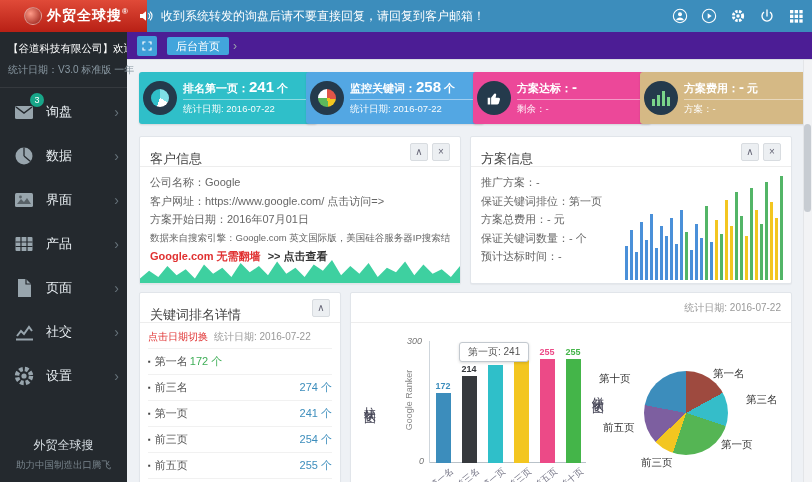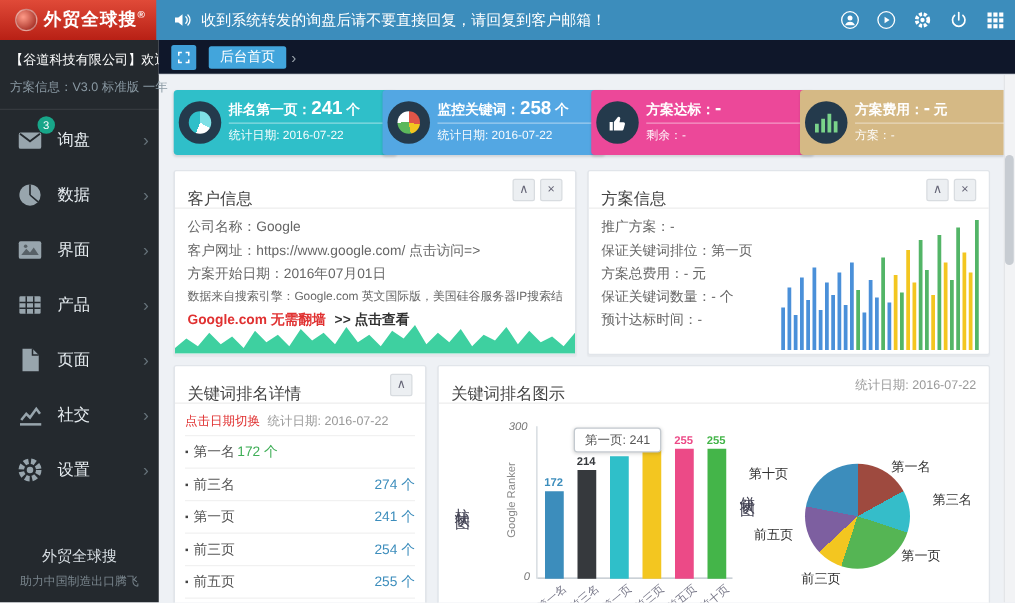--- a/index.html
+++ b/index.html
@@ -1,21 +1,21 @@
 <!DOCTYPE html>
 <html><head>
 <meta charset="utf-8">
 <style>
   *{margin:0;padding:0;box-sizing:border-box;}
   html,body{width:812px;height:482px;overflow:hidden;background:#eef1f5;
     font-family:"Liberation Sans","DejaVu Sans",sans-serif;position:relative;}
   
   .topbar{position:absolute;left:0;top:0;width:812px;height:32px;background:#3c8dbc;z-index:9;}
-  .logo{position:absolute;left:0;top:0;width:125px;height:32px;background:linear-gradient(180deg,#e04a38,#b82015);
-    display:flex;align-items:center;padding-left:12px;color:#fff;cursor:pointer;}
+  .logo{position:absolute;left:0;top:0;width:147px;height:32px;background:linear-gradient(180deg,#e04a38,#b82015);
+    display:flex;align-items:center;padding-left:24px;color:#fff;cursor:pointer;}
   .logo-mark{width:18px;height:18px;border-radius:50%;background:radial-gradient(circle at 35% 35%,#ff9b88,#8e130c);
     margin-right:5px;flex:none;border:1px solid rgba(255,255,255,.4);}
   .logo-text{font-size:14px;font-weight:bold;letter-spacing:1px;white-space:nowrap;}
   .logo-reg{font-size:8px;vertical-align:super;}
   .announce{position:absolute;left:138px;top:0;height:32px;display:flex;align-items:center;gap:7px;color:#fff;font-size:12px;}
   .top-icons{position:absolute;right:8px;top:0;height:32px;display:flex;align-items:center;gap:13px;}
   .top-ic{width:16px;height:16px;display:block;cursor:pointer;}
   
   .sidebar{position:absolute;left:0;top:32px;width:127px;bottom:0;background:#24292e;}
   .side-welcome{padding:9px 8px 10px;border-bottom:1px solid rgba(255,255,255,.08);}
@@ -25,21 +25,21 @@
   .side-item{height:44px;display:flex;align-items:center;padding:0 8px 0 12px;cursor:pointer;}
   .side-ico{width:24px;height:24px;position:relative;flex:none;margin-right:10px;}
   .side-label{font-size:13px;color:#e8eef2;flex:1;}
   .side-caret{color:#67737b;font-size:14px;}
   .badge{position:absolute;top:-7px;right:-8px;min-width:14px;height:14px;border-radius:7px;background:#18a689;
     color:#fff;font-size:9px;line-height:14px;text-align:center;font-style:normal;padding:0 2px;}
   .side-foot{position:absolute;bottom:10px;left:0;right:0;text-align:center;}
   .sf1{font-size:12px;color:#d6dde2;}
   .sf2{font-size:9.5px;color:#79858d;margin-top:5px;}
   
-  .toolbar{position:absolute;left:127px;top:32px;right:0;height:28px;background:#0f172a;border-bottom:1px solid #d9dee4;}
+  .toolbar{position:absolute;left:127px;top:32px;right:0;height:28px;background:#4c1d95;border-bottom:1px solid #d9dee4;}
   .expand-btn{position:absolute;left:10px;top:4px;width:20px;height:20px;background:#3f9fd8;border-radius:2px;
     display:flex;align-items:center;justify-content:center;cursor:pointer;}
   .crumb-btn{position:absolute;left:40px;top:5px;height:18px;background:#42a5dc;color:#fff;font-size:11px;
     line-height:18px;padding:0 9px;border-radius:2px;cursor:pointer;white-space:nowrap;}
   .crumb-caret{position:absolute;left:106px;top:5px;color:#9aa3ab;font-size:12px;line-height:18px;}
   
   .stat-card{position:absolute;top:72px;width:178px;height:52px;border-radius:3px;display:flex;color:#fff;
     box-shadow:0 1px 2px rgba(0,0,0,.12);cursor:pointer;}
   #card0{left:139px;} #card1{left:306px;} #card2{left:473px;} #card3{left:640px;}
   .sc-icon{width:42px;display:flex;align-items:center;justify-content:center;flex:none;}
@@ -155,21 +155,21 @@
           <rect x="10" y="17" width="5" height="5"></rect>
           <rect x="17" y="17" width="5" height="5"></rect>
         </g>
       </svg>
   </div>
 </div>
 
 <div class="sidebar">
   <div class="side-welcome">
     <div class="sw1">【谷道科技有限公司】欢迎您!</div>
-    <div class="sw2">方案信息：V3.0 标准版 一年</div>
+    <div class="sw2">统计日期：V3.0 标准版 一年</div>
   </div>
   <div class="side-menu">
     <div class="side-item">
       <span class="side-ico">
         <svg viewBox="0 0 24 24" width="24" height="24">
             <rect x="3" y="6" width="18" height="13" rx="1.5" fill="#98a5ad"></rect>
             <path d="M4 7l8 6 8-6" stroke="#24292e" stroke-width="1.5" fill="none"></path>
           </svg>
         <i class="badge">3</i>
       </span>
@@ -418,21 +418,20 @@
   </div>
   <div class="d-row">
     
     
     
   </div>
 </div>
 
 <div class="panel" id="chart-panel">
   <div class="p-head">
-    <span class="p-title">关键词排名图示</span>
     <span class="p-date">统计日期: 2016-07-22</span>
   </div>
   <div class="chart-body">
     <span class="v-label" id="bar-vlabel">柱状图</span>
     <span id="bc-ylabel">Google Ranker</span>
     <span class="bc-tick" id="bc-tick-max">300</span>
     <span class="bc-tick" id="bc-tick-zero">0</span>
     <div id="bc-axis"></div>
     <div id="bc-plot">
         <div class="bc-col">

